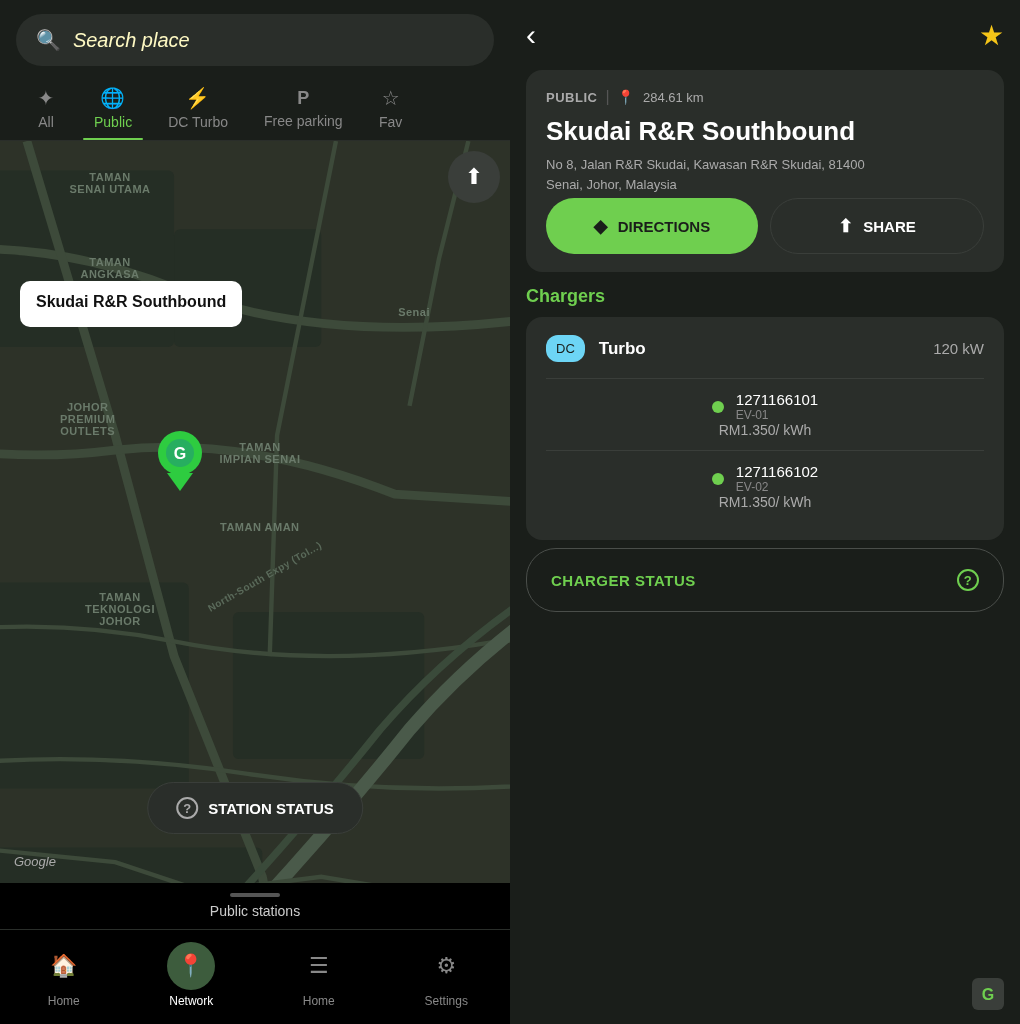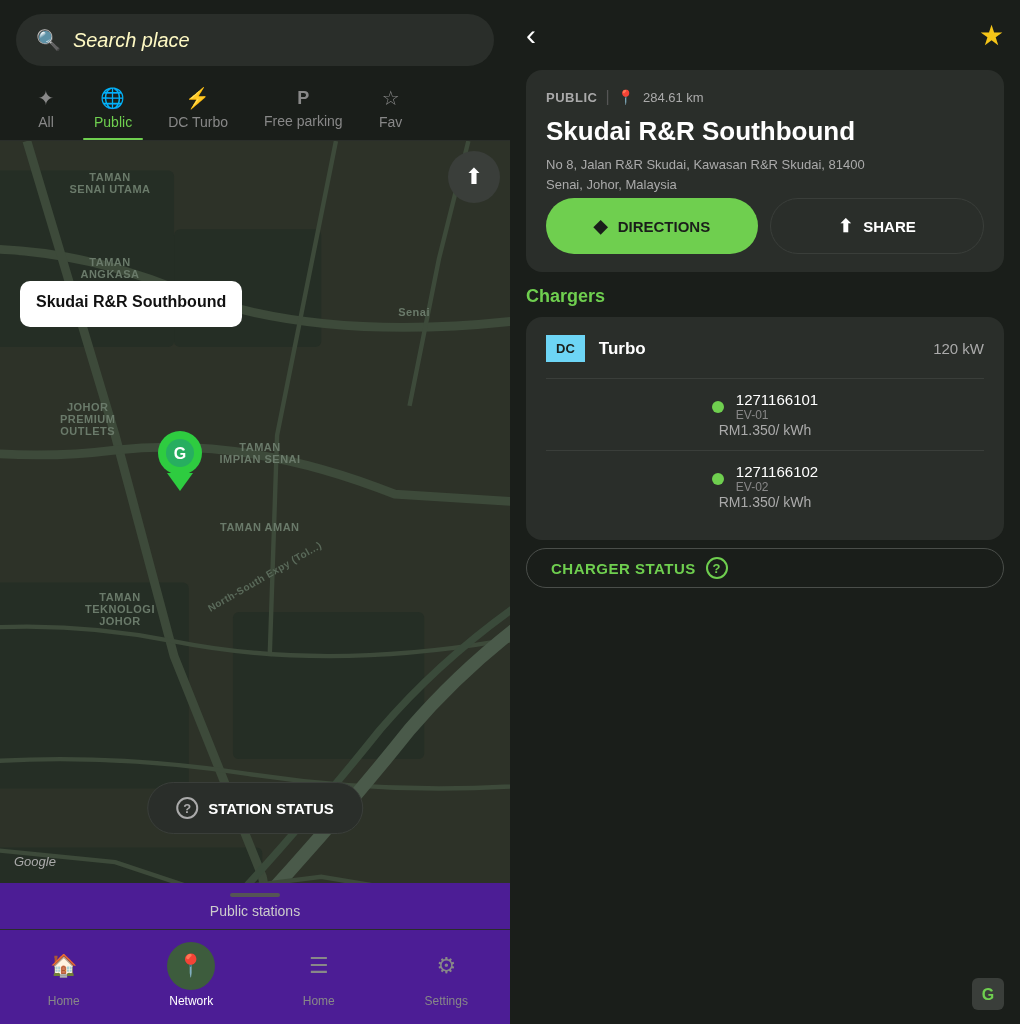--- a/index.html
+++ b/index.html
@@ -147,21 +147,21 @@
       font-size: 13px;
       font-style: italic;
       font-weight: 500;
     }
 
     
     .bottom-area {
       position: absolute;
       bottom: 0; left: 0;
       width: 510px;
-      background: #4c1d95;
+      background: #000000;
       padding: 10px 0 0;
     }
     .drag-handle {
       width: 50px; height: 4px;
       background: #555;
       border-radius: 2px;
       margin: 0 auto 6px;
     }
     .public-stations-label {
       text-align: center;
@@ -302,23 +302,23 @@
       display: flex;
       align-items: center;
       justify-content: space-between;
       margin-bottom: 16px;
     }
     .charger-header-left { display: flex; align-items: center; gap: 14px; }
     .dc-badge {
       background: #6dd5f5;
       color: #1a1e1a;
       font-size: 13px;
-      font-weight: 700;
+      font-weight: 400;
       padding: 6px 10px;
-      border-radius: 0;
+      border-radius: 12px;
     }
     .charger-type {
       color: white;
       font-size: 17px;
       font-weight: 600;
     }
     .charger-power {
       color: #aaa;
       font-size: 15px;
     }
@@ -350,24 +350,24 @@
     }
     .charger-rate {
       color: #aaa;
       font-size: 14px;
     }
 
     .charger-status-btn {
       margin-top: 8px;
       border: 1.5px solid #4a4e4a;
       border-radius: 30px;
-      padding: 8px 24px;
-      display: flex;
-      align-items: center;
-      justify-content: flex-start;
+      padding: 20px 24px;
+      display: flex;
+      align-items: center;
+      justify-content: space-between;
       gap: 10px;
       color: #6fcf4f;
       font-size: 15px;
       font-weight: 700;
       letter-spacing: 0.5px;
       background: transparent;
     }
 
     .bottom-right-logo {
       position: absolute;

